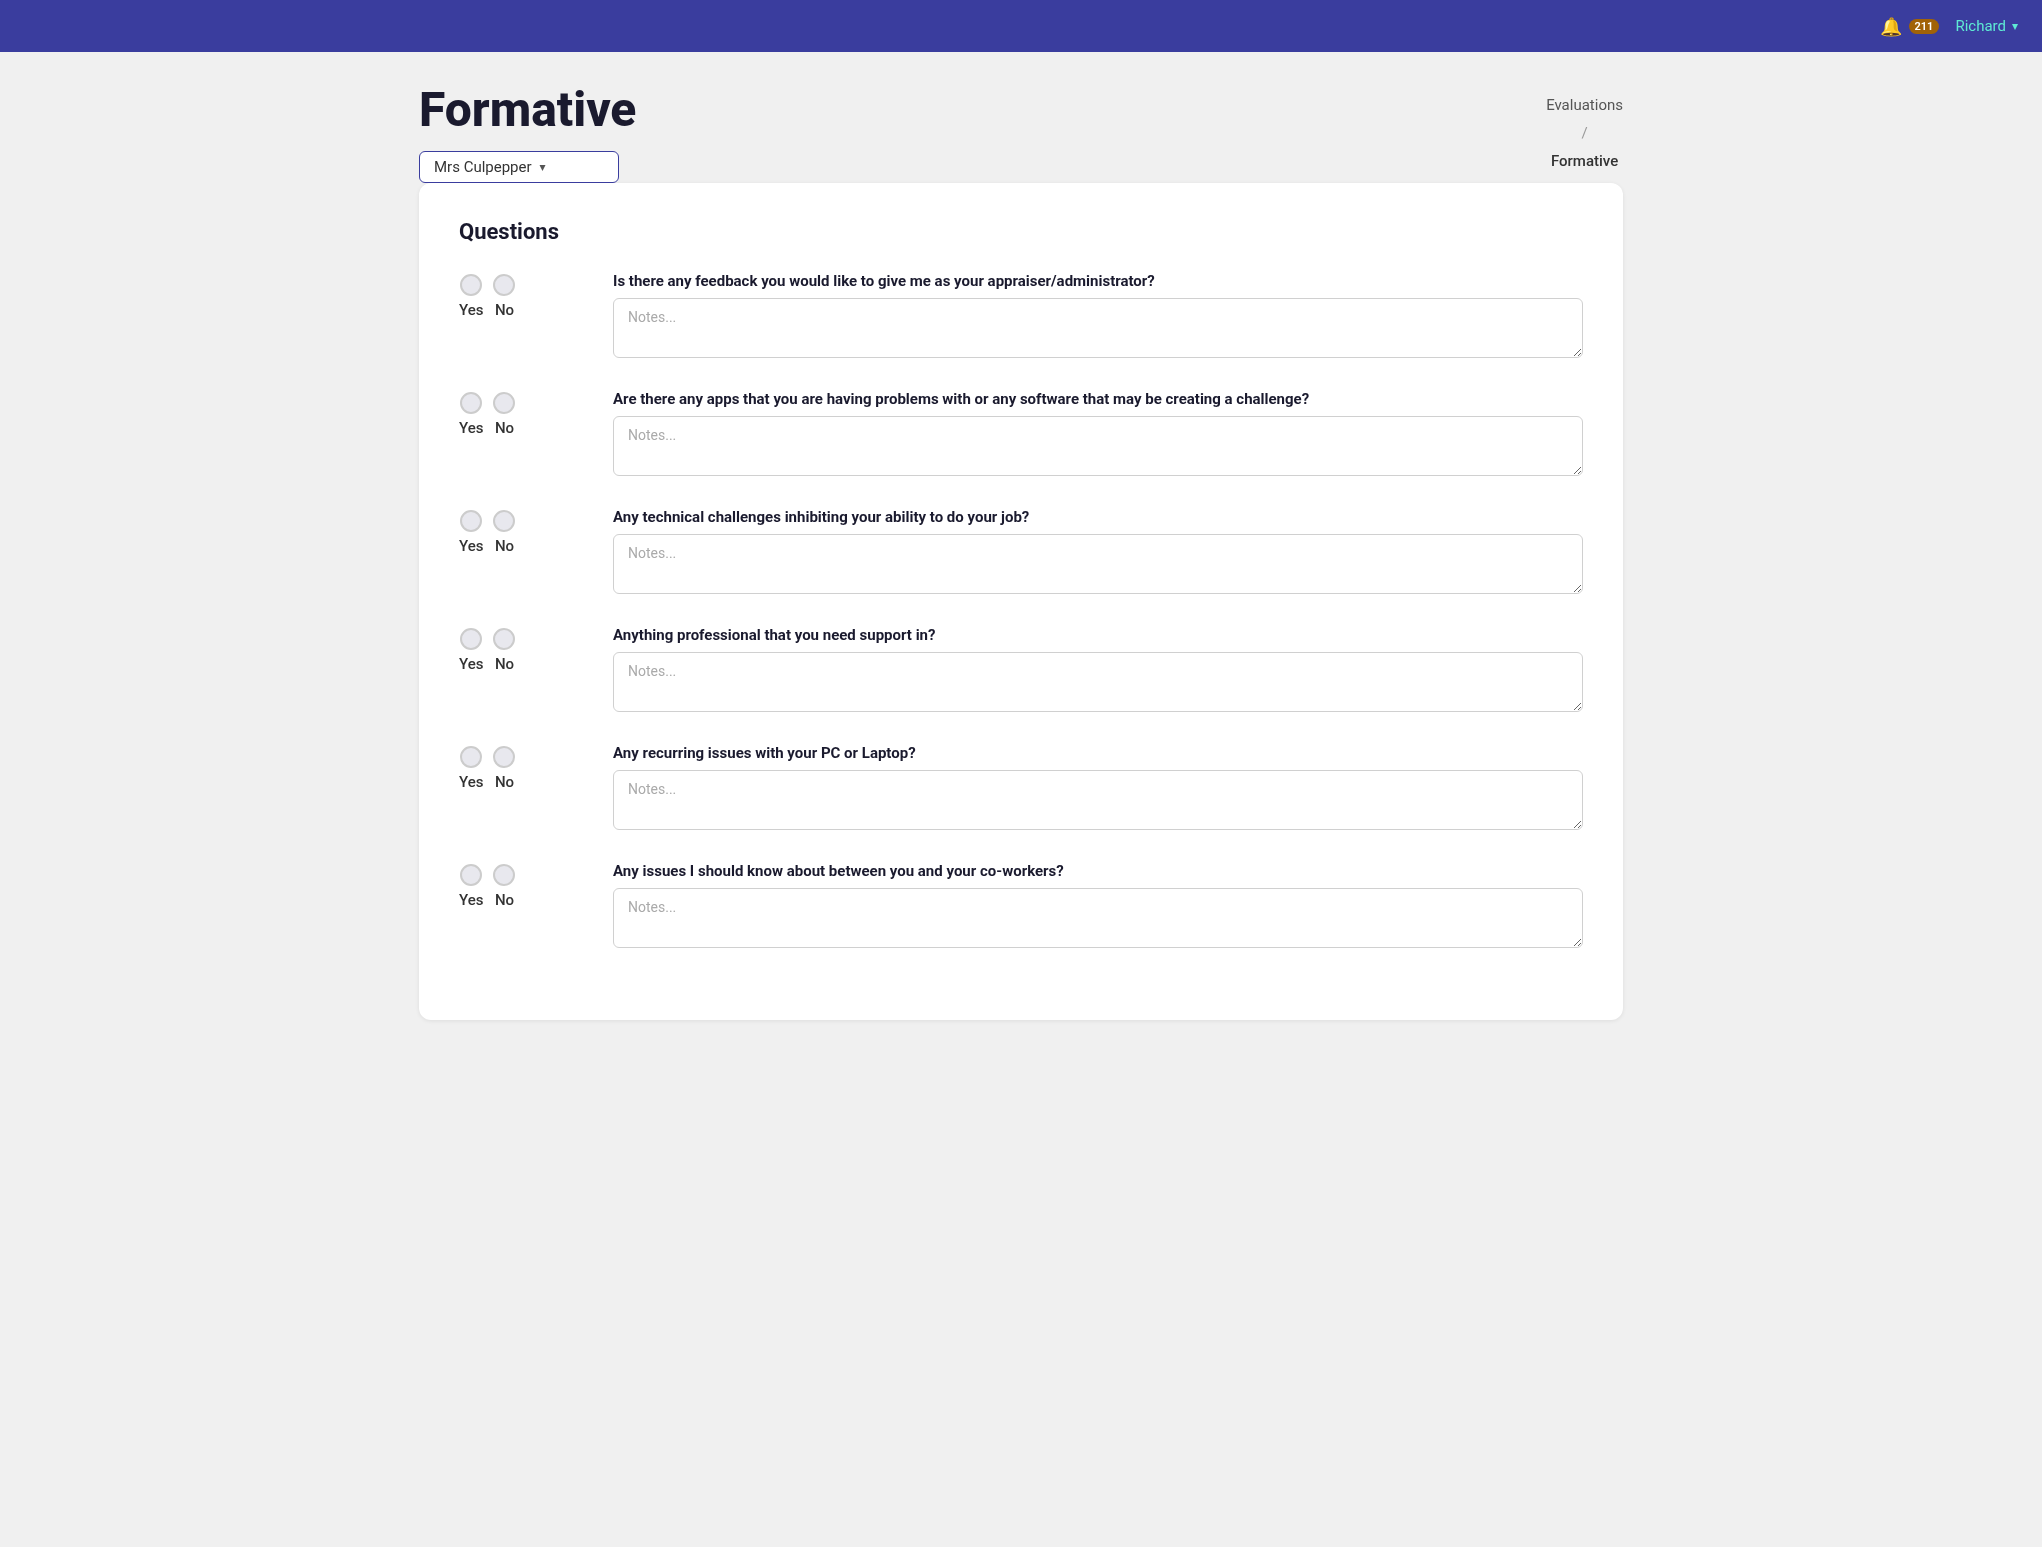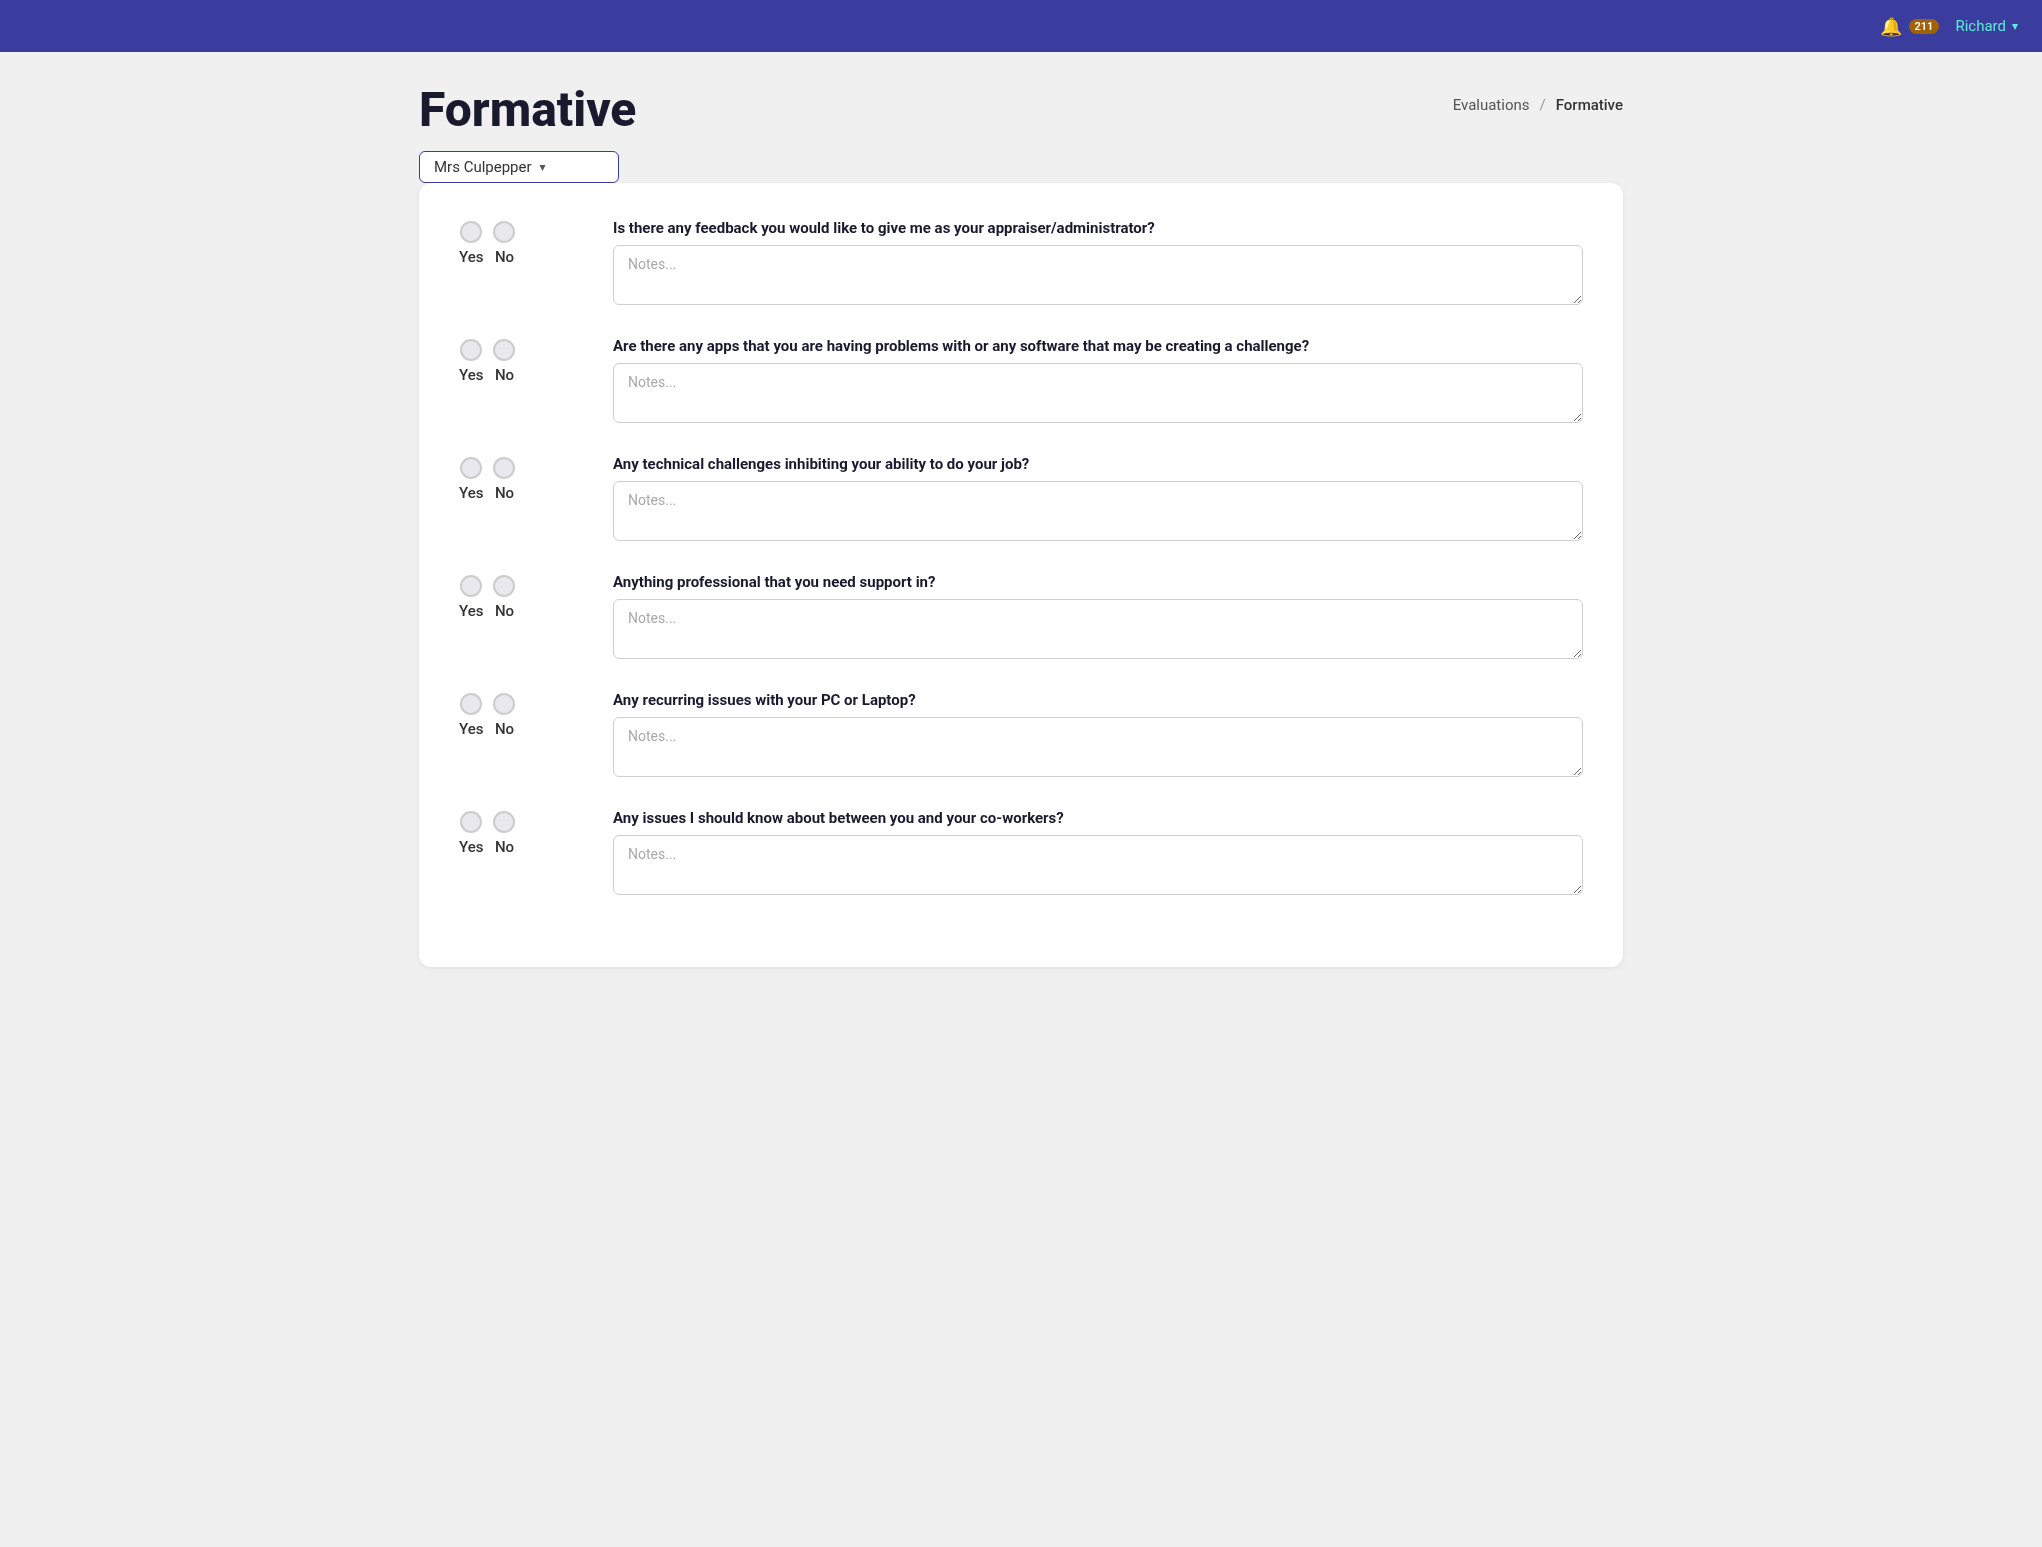--- a/index.html
+++ b/index.html
@@ -84,20 +84,21 @@
       color: #555;
       font-size: 12px;
     }
     .breadcrumb {
       display: flex;
       align-items: center;
       gap: 10px;
       font-size: 15px;
       color: #666;
       margin-top: 12px;
+      flex-direction: column;
     }
     .breadcrumb-link {
       color: #555;
       text-decoration: none;
     }
     .breadcrumb-separator {
       color: #999;
     }
     .breadcrumb-current {
       color: #333;
@@ -230,20 +231,21 @@
       </div>
     </div>
     <div class="breadcrumb">
       <a class="breadcrumb-link" href="#">Evaluations</a>
       <span class="breadcrumb-separator">/</span>
       <span class="breadcrumb-current">Formative</span>
     </div>
   </div>
 
   <div class="questions-card">
+    <h2 class="questions-heading">Questions</h2>
 
     <div id="questions-container">
         <div class="question-row">
       <div class="radio-group">
         <label class="radio-option">
           <span class="radio-circle"></span>
           <span class="radio-label">Yes</span>
         </label>
         <label class="radio-option">
           <span class="radio-circle"></span>

